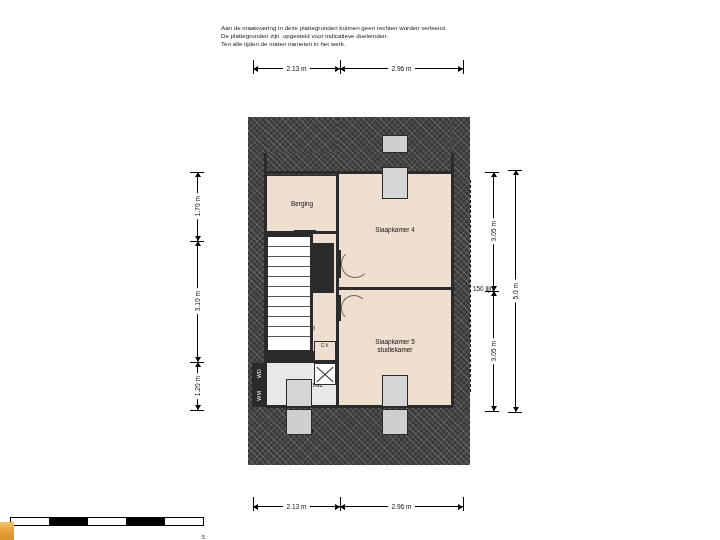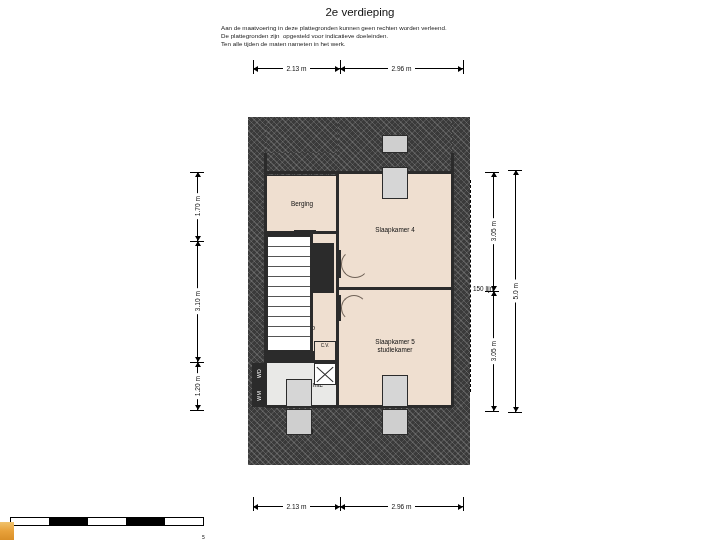--- a/index.html
+++ b/index.html
@@ -292,21 +292,20 @@
     width: 14px;
     height: 18px;
     background: linear-gradient(180deg,#f0c36d 0%, #e8a13a 50%, #d98f28 100%);
   }
 </style>
 </head>
 <body>
 
 <div class="page">
 
-  <div class="title">2e verdieping</div>
   <div class="disclaimer">Aan de maatvoering in deze plattegronden kunnen geen rechten worden verleend.
 De plattegronden zijn  opgesteld voor indicatieve doeleinden.
 Ten alle tijden de maten nameten in het werk.</div>
 
   <div class="tick" style="left:253px; top:60px; height:14px;"></div>
   <div class="tick" style="left:340px; top:60px; height:14px;"></div>
   <div class="tick" style="left:463px; top:60px; height:14px;"></div>
 
   <div class="dim-h" style="left:253px; top:62px; width:87px;">
     <div class="bar"></div>

